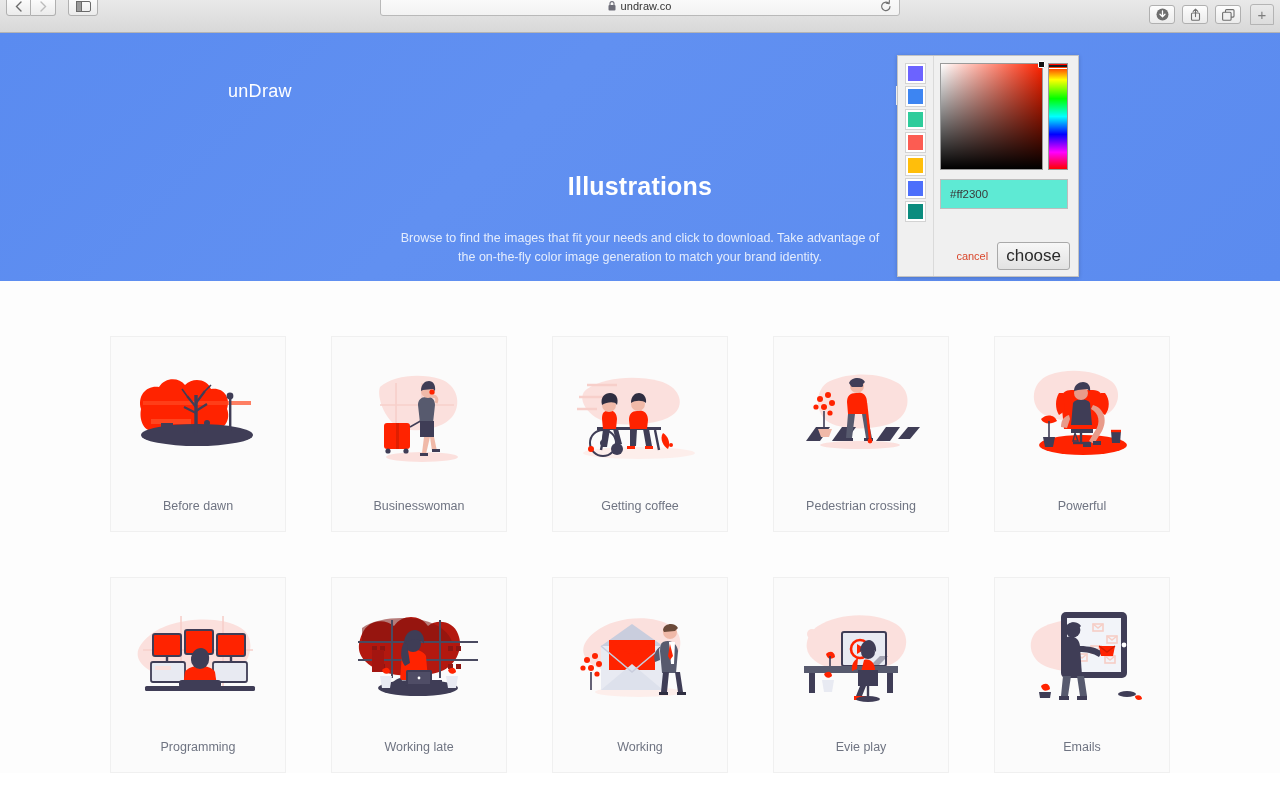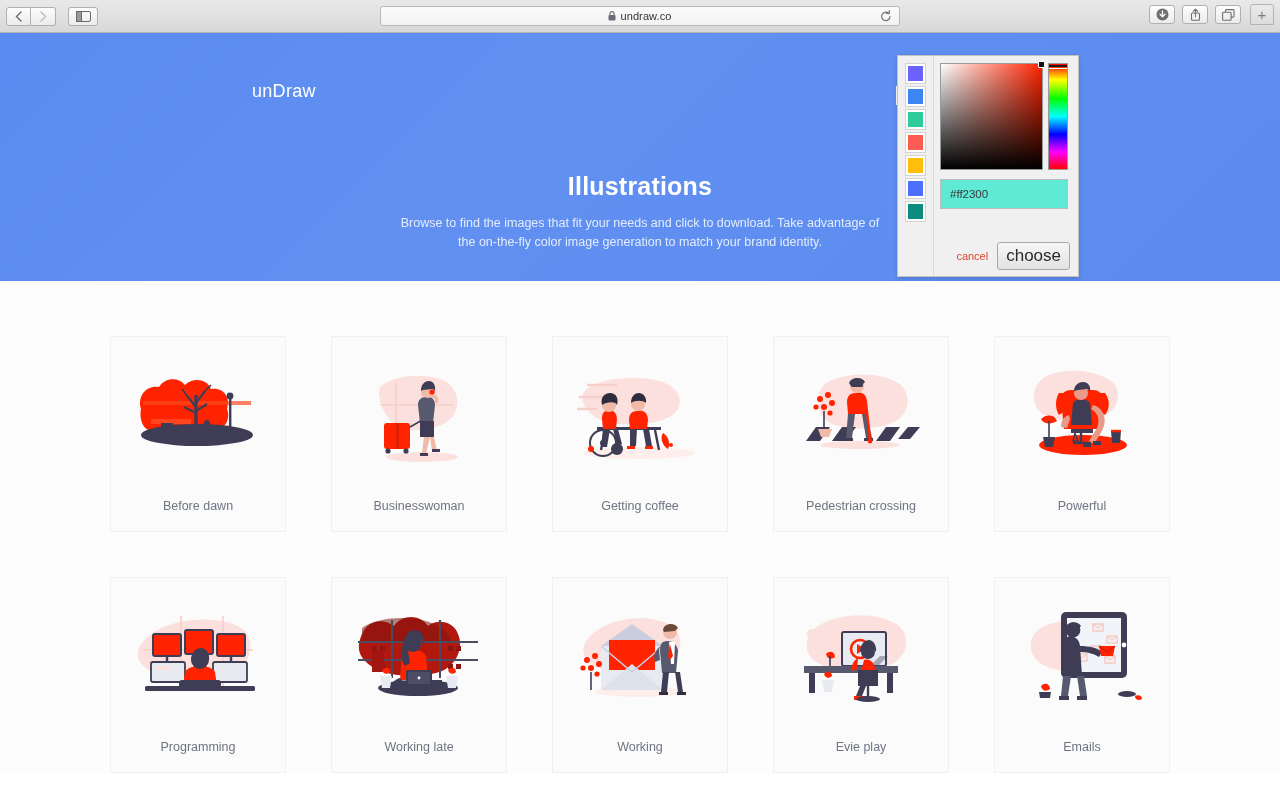--- a/index.html
+++ b/index.html
@@ -10,21 +10,21 @@
     -webkit-font-smoothing: antialiased;
   }
 
   
   .browser-chrome {
     height: 28px;
     width: 100%;
     background: linear-gradient(180deg, #e9e9e9 0%, #d8d8d8 100%);
     border-bottom: 1px solid #b4b4b4;
     display: flex;
-    align-items: center;
+    align-items: flex-end;
     padding: 16px 6px;
     position: relative;
   }
   .chrome-left { display: flex; align-items: center; gap: 6px; }
   .nav-group { display: flex; }
   .chrome-btn {
     width: 25px; height: 19px;
     background: linear-gradient(180deg, #fdfdfd 0%, #ebebeb 100%);
     border: 1px solid #b0b0b0;
     display: flex; align-items: center; justify-content: center;
@@ -63,42 +63,42 @@
 
   
   .hero {
     height: 248px;
     background: linear-gradient(135deg, #5a8bf0 0%, #6190f1 40%, #5b8bef 100%);
     position: relative;
     overflow: visible;
   }
   .logo {
     position: absolute; left: 228px; top: 48px;
-    color: #ffffff; font-size: 18px; letter-spacing: .3px; margin-left: 24px;
+    color: #ffffff; font-size: 18px; letter-spacing: .3px;
   }
   .topnav {
     position: absolute; right: 202px; top: 53px;
     display: flex; align-items: center; gap: 18px;
   }
   .color-trigger { display: flex; align-items: center; gap: 5px; }
   .color-chip {
     width: 26px; height: 19px;
     border: 2px solid #ffffff;
     background: #ff2300;
     display: block;
   }
   .caret { color: #ffffff; font-size: 9px; line-height: 1; }
   .nav-link { color: #ffffff; font-size: 12.5px; text-decoration: none; }
 
   .hero-title {
     position: absolute; top: 139px; width: 100%; text-align: center;
     color: #ffffff; font-size: 25px; font-weight: 700; letter-spacing: .2px;
   }
   .hero-sub {
-    position: absolute; top: 181px; width: 100%; text-align: center;
+    position: absolute; top: 196px; width: 100%; text-align: center;
     color: #e3ecfd; font-size: 12.5px; line-height: 19px;
   }
   .hero-sub span { display: block; }
 
   
   .picker {
     position: absolute;
     left: 897px; top: 22px;
     width: 182px; height: 222px;
     background: #f0f0f0;

